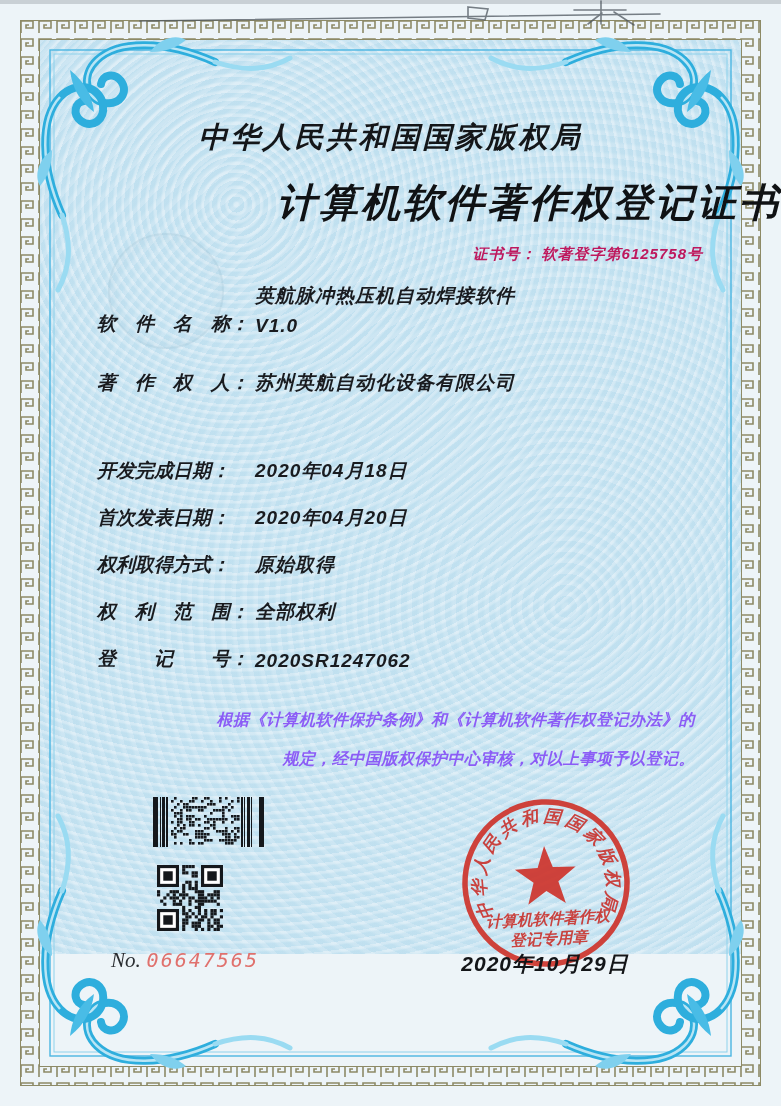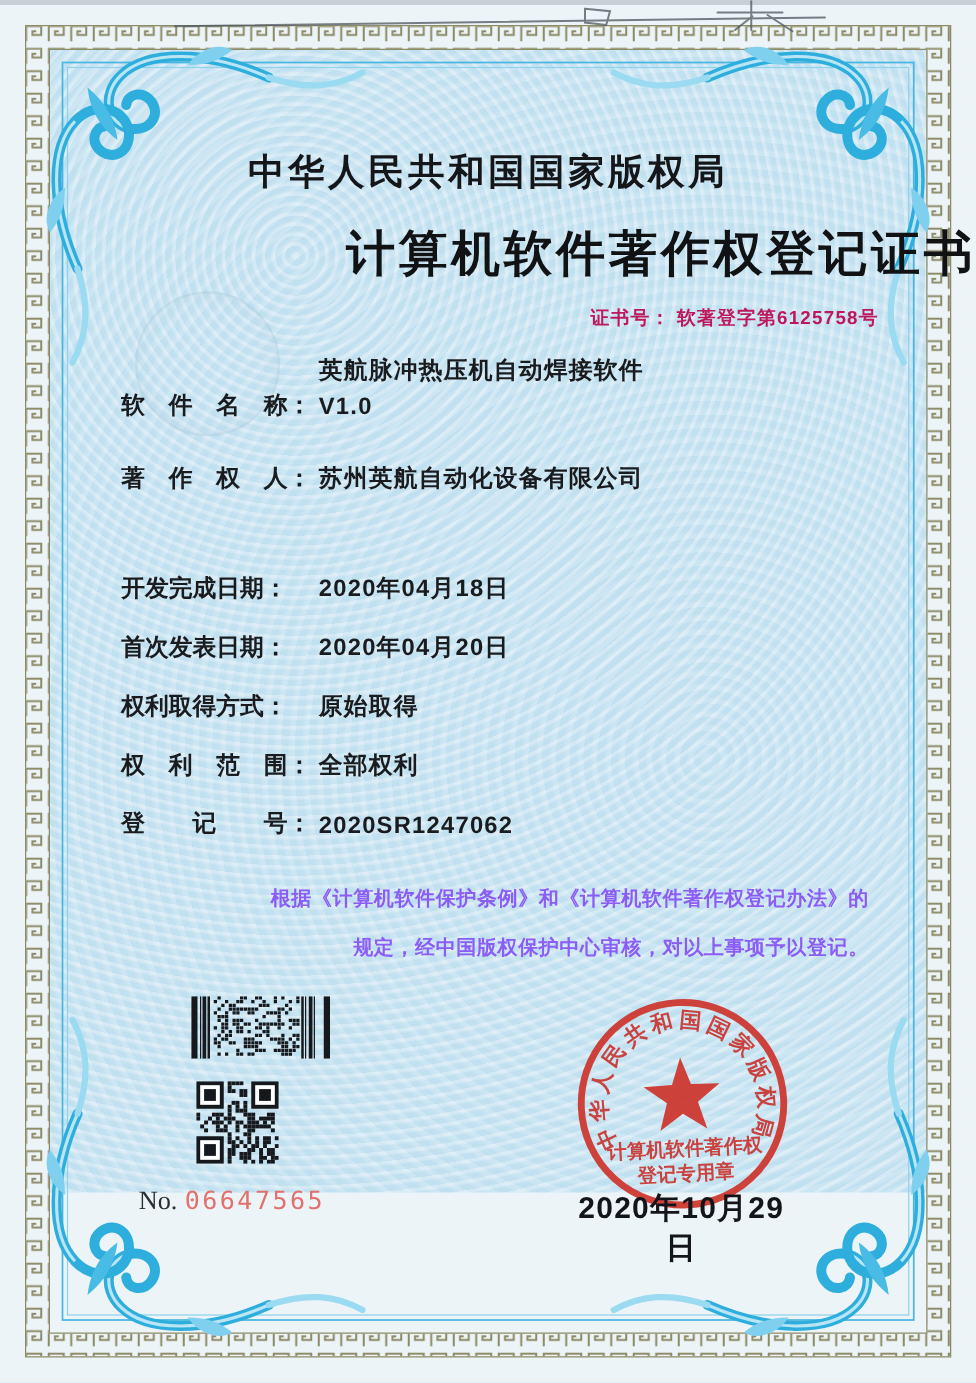--- a/index.html
+++ b/index.html
@@ -3,21 +3,21 @@
 <meta charset="utf-8">
 <style>
   html,body{margin:0;padding:0;}
   body{
     width:781px;height:1106px;overflow:hidden;
     background:#edf4f8;
     font-family:"Liberation Sans", sans-serif;
     color:#17191c;
     position:relative;
   }
-  .page{position:absolute;inset:0;width:781px;height:994px;}
+  .page{position:absolute;inset:0;width:781px;height:994px;font-style:italic;}
   .scan-edge{position:absolute;left:0;top:0;width:781px;height:4px;background:#c9d0d5;}
   
   .field{
     position:absolute;left:40px;top:40px;right:40px;bottom:40px;
     background-color:#cfe7f3;
     background-image:
       repeating-radial-gradient(circle at 28% 18%, rgba(255,255,255,.20) 0 2px, rgba(140,200,228,.13) 4px 8px),
       repeating-radial-gradient(circle at 75% 62%, rgba(255,255,255,.14) 0 3px, rgba(140,200,228,.10) 6px 11px);
   }
   svg.frame{position:absolute;left:0;top:0;pointer-events:none;}
@@ -47,21 +47,21 @@
   }
   .statement .l1{text-indent:2em;}
   .barcode{position:absolute;left:153px;top:797px;width:112px;height:50px;}
   .qrcode{position:absolute;left:157px;top:865px;width:66px;height:66px;}
   .serial{position:absolute;left:111px;top:948px;font-size:21px;}
   .serial .no{font-family:"Liberation Serif", serif;color:#2a2d31;text-align:right;}
   .serial .num{font-family:"DejaVu Sans Mono", monospace;color:#e0716d;letter-spacing:2px;font-size:20px;}
   .seal-wrap{position:absolute;left:446px;top:783px;width:200px;height:200px;opacity:.92;}
   .issue-date{
     position:absolute;left:460px;top:950px;width:170px;text-align:center;
-    font-size:24px;font-weight:bold;letter-spacing:1px;color:#131518;
+    font-size:21px;font-weight:bold;letter-spacing:1px;color:#131518;
   }
   .emboss{
     position:absolute;left:108px;top:233px;width:112px;height:112px;border-radius:50%;
     border:2px solid rgba(155,190,210,.28);
     box-shadow:inset 0 0 14px rgba(175,205,222,.30);
   }
   .handwriting{position:absolute;left:0;top:0;}
 </style>
 </head>
 <body>

